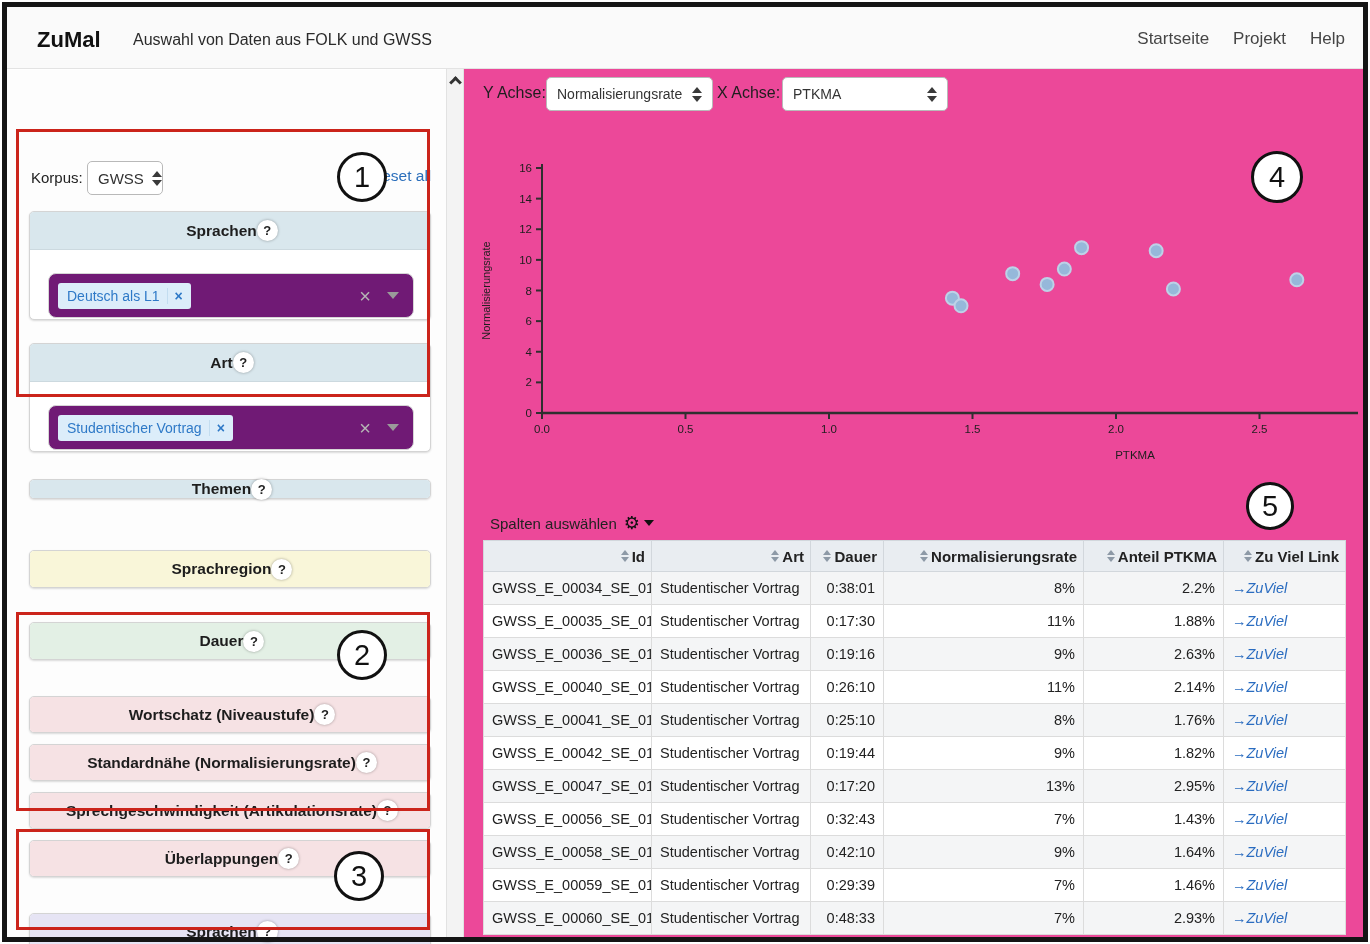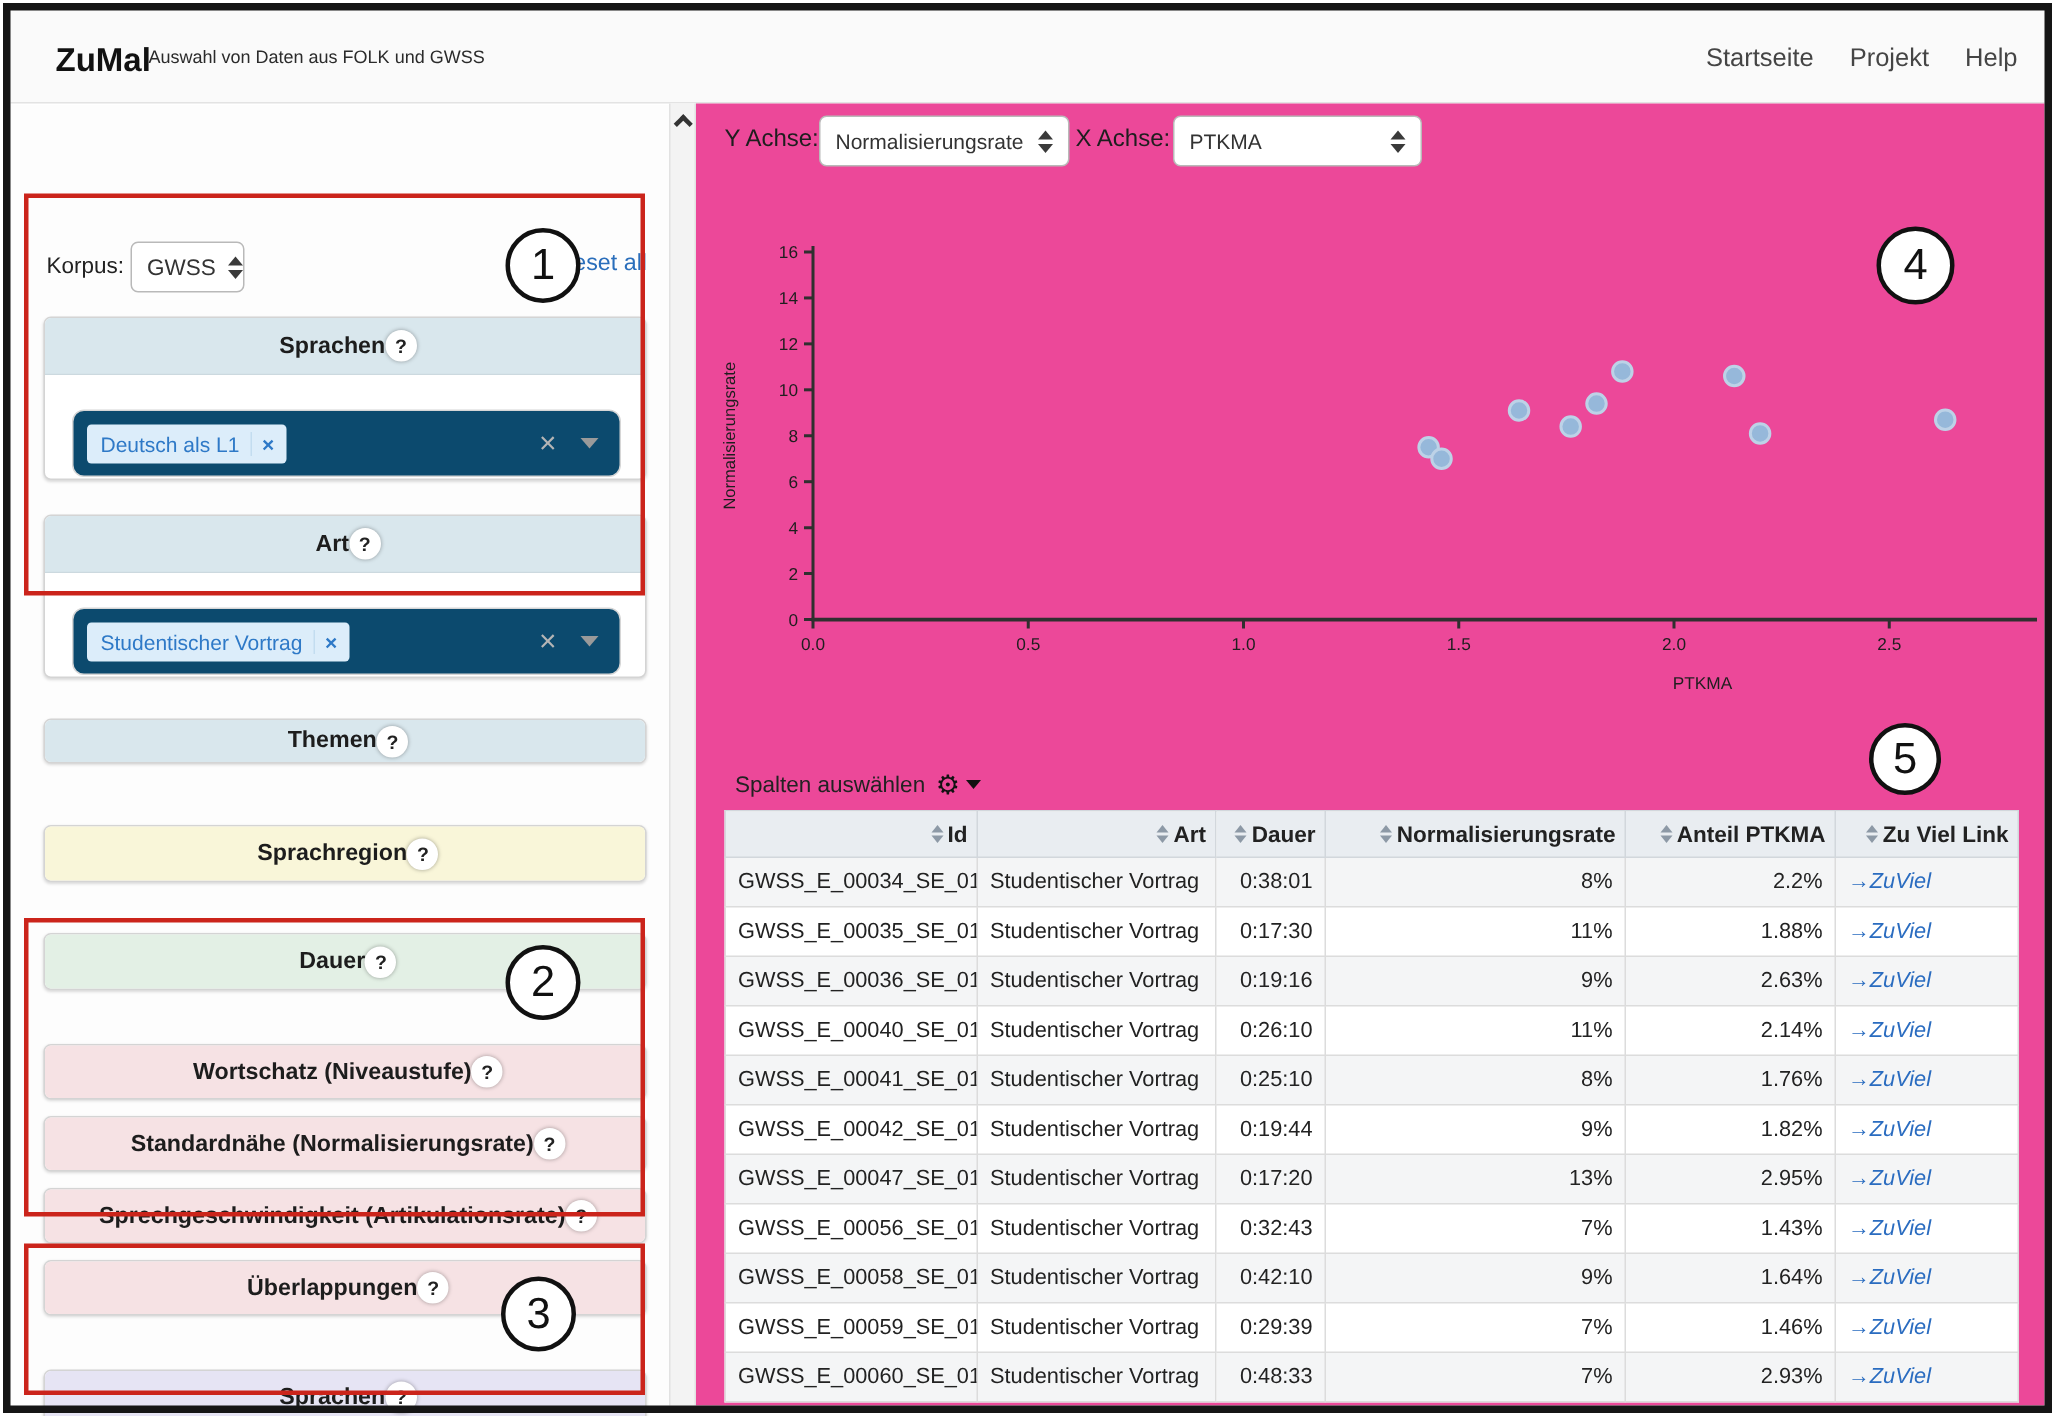--- a/index.html
+++ b/index.html
@@ -4,38 +4,38 @@
 <style>
   * { margin:0; padding:0; box-sizing:border-box; }
   html,body { background:#fff; }
   body { font-family:"Liberation Sans", sans-serif; }
   #stage { position:relative; width:1370px; height:944px; background:#fff; overflow:hidden; }
   #frame { position:absolute; inset:2px; border:5px solid #151515; z-index:60; pointer-events:none; }
 
   
   #app-header { position:absolute; left:7px; right:7px; top:7px; height:62px; background:#fafafa; border-bottom:1px solid #e3e3e3; }
   .brand { position:absolute; left:30px; top:20px; font-size:22px; font-weight:bold; color:#111; }
-  .subtitle { position:absolute; left:92px; top:24px; font-size:12px; color:#2b2b2b; }
+  .subtitle { position:absolute; left:126px; top:24px; font-size:16px; color:#2b2b2b; }
   .nav { position:absolute; right:18px; top:22px; display:flex; gap:24px; font-size:17px; color:#454545; }
   .nav span { cursor:pointer; }
 
   
   #sidebar { position:absolute; left:7px; top:70px; width:439px; bottom:7px; background:#fdfdfd; }
   .korpus-label { position:absolute; left:24px; top:99px; font-size:15px; color:#222; }
   .mini-select { position:absolute; display:flex; align-items:center; justify-content:space-between; background:#fff; border:1px solid #b9b9b9; border-radius:5px; padding:0 10px; font-size:15px; color:#333; cursor:pointer; }
   #korpus-select { left:80px; top:91px; width:76px; height:34px; }
   .reset-link { position:absolute; left:364px; top:97px; font-size:15.5px; color:#2a6ebb; cursor:pointer; }
 
   .filter-panel { position:absolute; left:22px; width:402px; background:#fff; border:1px solid #d4d4d4; border-radius:5px; box-shadow:0 1px 2px rgba(0,0,0,.14); overflow:visible; }
   .panel-head { position:absolute; left:0; right:0; top:0; height:38px; border-radius:4px 4px 0 0; display:flex; align-items:center; justify-content:center; padding:0 10px 0 14px; cursor:pointer; border-bottom:1px solid rgba(0,0,0,.06); }
   .filter-panel.collapsed .panel-head { border-radius:4px; border-bottom:none; height:100%; }
   .panel-title { font-size:15.5px; font-weight:bold; color:#1d1d1d; }
   .help-badge { width:21px; height:21px; border-radius:50%; background:#fff; box-shadow:0 0 3px rgba(0,0,0,.35); font-size:13px; font-weight:bold; color:#222; display:flex; align-items:center; justify-content:center; cursor:pointer; }
 
-  .multiselect { position:absolute; left:18px; top:61px; width:366px; height:45px; background:#0c4a6e; border:1px solid #d6d6d6; border-radius:8px; display:flex; align-items:center; padding:0 14px 0 9px; cursor:pointer; }
+  .multiselect { position:absolute; left:18px; top:61px; width:366px; height:45px; background:#701a75; border:1px solid #d6d6d6; border-radius:8px; display:flex; align-items:center; padding:0 14px 0 9px; cursor:pointer; }
   .chip { display:flex; align-items:center; background:#dcedfa; border-radius:3px; padding:5px 0 5px 9px; font-size:14px; color:#2e79c7; }
   .chip .chip-x { font-weight:bold; padding:0 8px 0 7px; margin-left:7px; border-left:1px solid #c3ddf0; cursor:pointer; }
   .ms-right { margin-left:auto; display:flex; align-items:center; gap:16px; }
   .clear-x { color:#b5b5b5; font-size:20px; line-height:1; cursor:pointer; }
   .caret-down { width:0; height:0; border-left:6px solid transparent; border-right:6px solid transparent; border-top:7px solid #9a9a9a; cursor:pointer; }
 
   .annotation-box { position:absolute; border:3px solid #cb241b; z-index:20; pointer-events:none; }
   #ann-box-1 { left:16px; top:129px; width:414px; height:268px; }
   #ann-box-2 { left:16px; top:612px; width:414px; height:199px; }
   #ann-box-3 { left:16px; top:829px; width:414px; height:101px; }
@@ -138,21 +138,21 @@
             <span class="chip">
               <span>Studentischer Vortrag</span>
               <span class="chip-x">×</span>
             </span>
             <span class="ms-right">
               <span class="clear-x">×</span>
               <span class="caret-down"></span>
             </span>
           </div>
         </div>
-        <div class="filter-panel collapsed" style="top: 409px; height: 30px;">
+        <div class="filter-panel collapsed" style="top: 409px; height: 20px;">
           <div class="panel-head" style="background: rgb(217, 231, 237);">
             <span class="panel-title">Themen</span>
             <span class="help-badge">?</span>
           </div>
         </div>
         <div class="filter-panel collapsed" style="top: 480px; height: 38px;">
           <div class="panel-head" style="background: rgb(249, 246, 217);">
             <span class="panel-title">Sprachregion</span>
             <span class="help-badge">?</span>
           </div>

